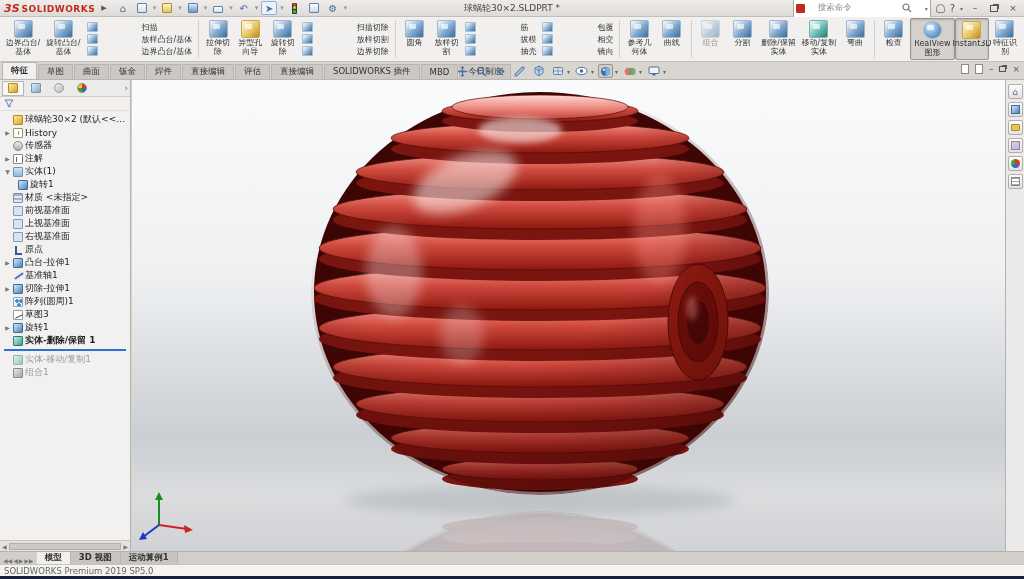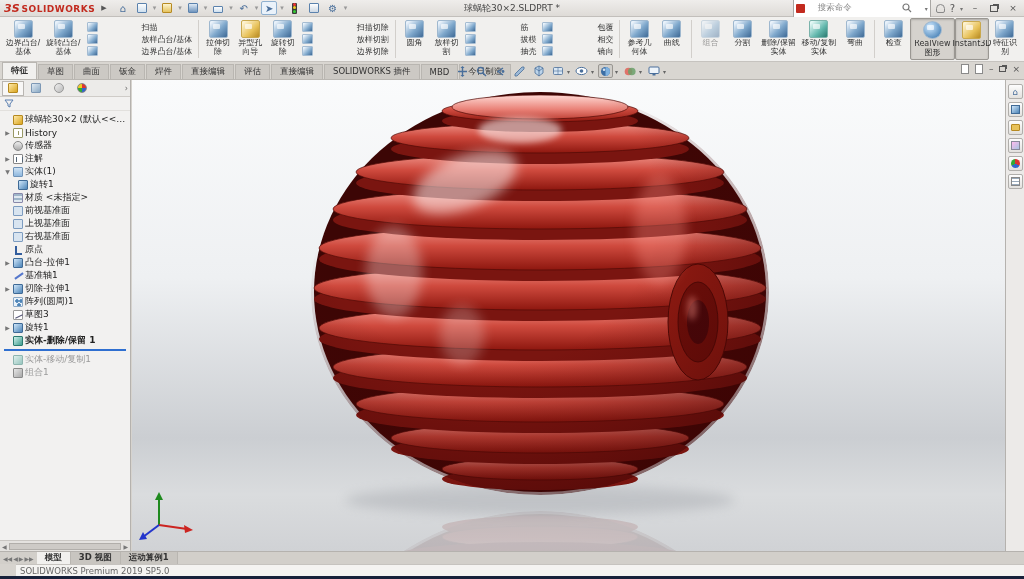--- a/index.html
+++ b/index.html
@@ -125,25 +125,25 @@
     display:flex; align-items:center; justify-content:center; border-radius:2px; font-size:9px; color:#4a6f9b; }
   .tp-ball { width:9px; height:9px; border-radius:50%; background:conic-gradient(#d33 0 120deg,#36c 120deg 240deg,#3a3 240deg); }
   .tp-folder { width:9px; height:7px; background:#e8c25a; border:1px solid #b78a22; border-radius:1px; }
   .tp-lib { width:9px; height:9px; background:linear-gradient(135deg,#cfe6fa,#4d85b8); border:1px solid #3f6a96; }
   .tp-form { width:9px; height:9px; background:#fff; border:1px solid #888;
     background-image:linear-gradient(#9ab 1px,transparent 1px); background-size:100% 3px; }
   .tp-palette { width:9px; height:9px; background:linear-gradient(135deg,#fbe,#a7c4e0); border:1px solid #889; }
 
   
   #model-tabs { position:absolute; left:0; right:0; top:551px; height:13px; background:#d2cfca;
-    border-top:1px solid #b5b2ae; display:flex; align-items:center; font-size:8.5px; }
+    border-top:1px solid #b5b2ae; display:flex; align-items:flex-end; font-size:8.5px; }
   .mt-nav { display:flex; align-items:center; gap:1px; padding:0 3px; color:#777; font-size:6px; }
   .mtab { padding:0 8px; display:flex; align-items:center; border-right:1px solid #b9b6b1; color:#333; background:#c8c5c0;font-weight:bold; }
   .mtab.active { background:#f1f0ee; font-weight:bold; }
-  #statusbar { position:absolute; left:16px; right:0; top:564px; height:12px; background:#f4f3f1;
+  #statusbar { position:absolute; left:0; right:0; top:564px; height:12px; background:#f4f3f1;
     border-top:1px solid #c6c3bf; display:flex; align-items:center; padding:0 4px; color:#666; font-size:8.5px; }
   #taskbar-sliver { position:absolute; left:0; right:0; bottom:0; height:3px; background:#17213a; }
 </style>
 </head>
 <body>
 
 <div id="app">
 
   <div id="titlebar">
     <div class="logo">

